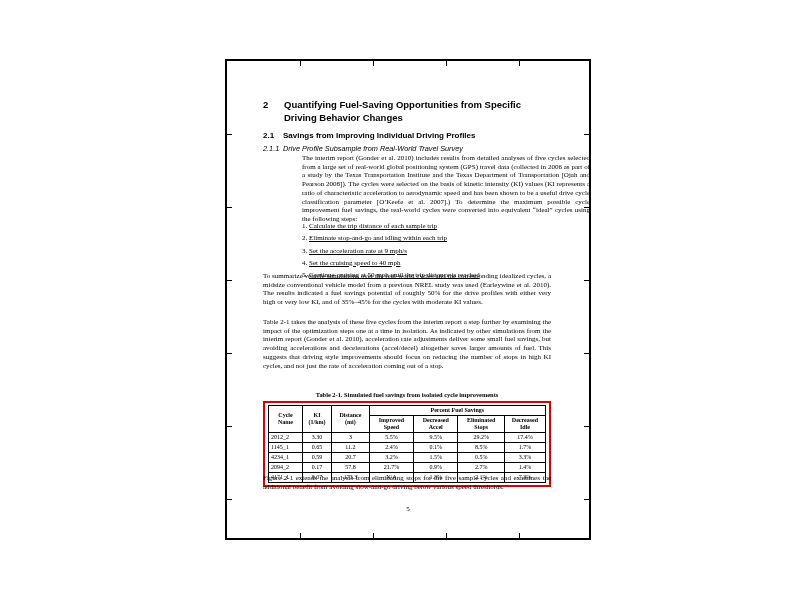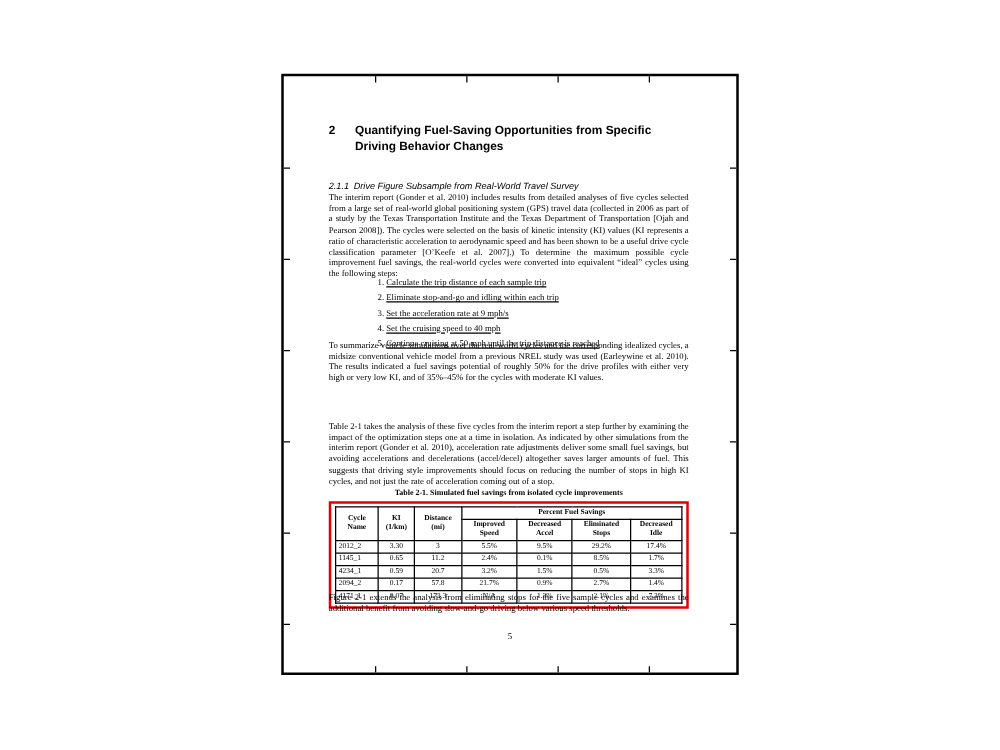--- a/index.html
+++ b/index.html
@@ -26,25 +26,25 @@
     top:70px;font-family:"Liberation Sans",sans-serif;font-weight:bold;
     font-size:8px;line-height:10px;display:flex;
   }
   .h-sec .num{flex:0 0 20px;}
   .h-subsec{
     top:83px;font-family:"Liberation Sans",sans-serif;font-weight:normal;font-style:italic;
     font-size:7.3px;line-height:9px;display:flex;
   }
   .h-subsec .num{flex:0 0 20px;}
   .para{font-size:7px;line-height:8.7px;text-align:justify;}
-  .para1{top:93px;}
+  .para1{top:93px;margin-left:39px;}
   .steps{top:161px;margin:0;padding:0 0 0 46px;font-size:7px;line-height:8.7px;text-decoration:underline;}
   .steps li{margin-bottom:3.6px;}
   .para2{top:211px;}
-  .para3{top:276px;}
+  .para3{top:257px;}
   .table-area{top:330px;text-align:center;}
   .table-title{font-size:6.4px;font-weight:bold;line-height:8px;margin-bottom:2px;}
   .red-box{display:inline-block;border:2px solid #e00000;padding:2px 3px;}
   table{border-collapse:collapse;font-size:6px;line-height:7px;}
   th,td{border:1px solid #000;padding:1px 2px;text-align:center;vertical-align:middle;}
   th{font-weight:bold;}
   td:first-child{text-align:left;}
   .para4{top:413px;}
   .page-number{position:absolute;left:0;right:0;top:444px;text-align:center;font-size:7px;}
 </style>
@@ -52,24 +52,28 @@
 <body>
 
 <div class="frame">
   <div class="doc">
 
     <div class="block heading">
       <span class="num">2</span>
       <span>Quantifying Fuel-Saving Opportunities from Specific Driving Behavior Changes</span>
     </div>
 
+    <div class="block h-sec">
+      <span class="num">2.1</span>
+      <span>Savings from Improving Individual Driving Profiles</span>
+    </div>
 
     <div class="block h-subsec">
       <span class="num">2.1.1</span>
-      <span>Drive Figure Subsample from Real-World Travel Survey</span>
+      <span>Drive Profile Subsample from Real-World Travel Survey</span>
     </div>
 
     <div class="block para para1">The interim report (Gonder et al. 2010) includes results from detailed analyses of five cycles selected from a large set of real-world global positioning system (GPS) travel data (collected in 2006 as part of a study by the Texas Transportation Institute and the Texas Department of Transportation [Ojah and Pearson 2008]). The cycles were selected on the basis of kinetic intensity (KI) values (KI represents a ratio of characteristic acceleration to aerodynamic speed and has been shown to be a useful drive cycle classification parameter [O’Keefe et al. 2007].) To determine the maximum possible cycle improvement fuel savings, the real-world cycles were converted into equivalent “ideal” cycles using the following steps:</div>
 
     <ol class="block steps">
       <li>Calculate the trip distance of each sample trip</li>
       <li>Eliminate stop-and-go and idling within each trip</li>
       <li>Set the acceleration rate at 9 mph/s</li>
       <li>Set the cruising speed to 40 mph</li>
       <li>Continue cruising at 50 mph until the trip distance is reached</li>

